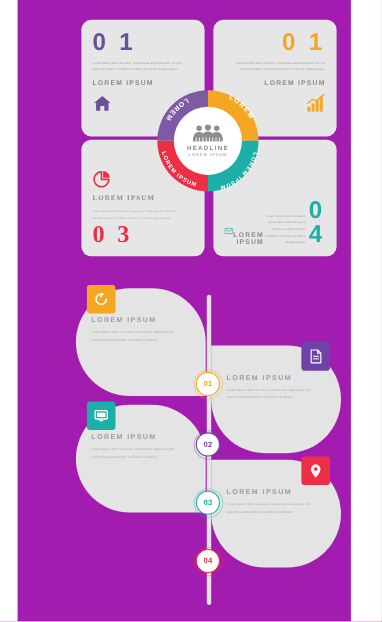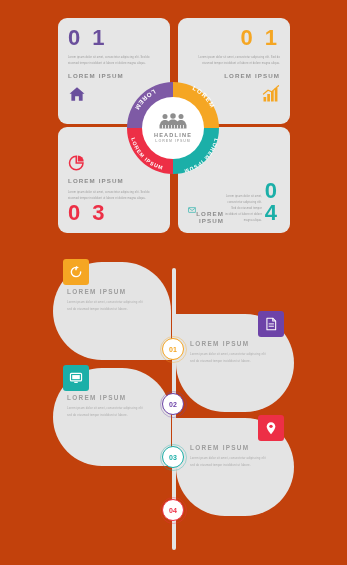--- a/index.html
+++ b/index.html
@@ -8,43 +8,44 @@
   html, body {
     width: 347px;
     height: 565px;
     background: #ffffff;
     font-family: "Liberation Sans", sans-serif;
     overflow: hidden;
   }
 
   #page {
     position: relative;
-    width: 347px;
+    width: 303px;
     height: 565px;
-    background: #c2410c;
+    background: #a21caf;
+    margin-left: 16px;
   }
 
   
   #top-section {
     position: absolute;
     left: 0; top: 0;
     width: 347px;
     height: 250px;
   }
 
   .panel {
     position: absolute;
     width: 112px;
     height: 106px;
     background: #e6e6e6;
     border-radius: 9px;
   }
   .panel.p1 { left: 58px;  top: 18px;  border-radius: 9px 9px 0 9px; }
   .panel.p2 { left: 178px; top: 18px;  border-radius: 9px 9px 9px 0; }
-  .panel.p3 { left: 58px;  top: 127px; border-radius: 9px 0 9px 9px; }
+  .panel.p3 { left: 58px;  top: 127px; border-radius: 9px 0 9px 9px; font-family: Liberation Serif, serif; }
   .panel.p4 { left: 178px; top: 127px; border-radius: 0 9px 9px 9px; }
 
   .panel-inner {
     position: relative;
     width: 100%;
     height: 100%;
     padding: 9px 10px;
     display: flex;
     flex-direction: column;
   }

